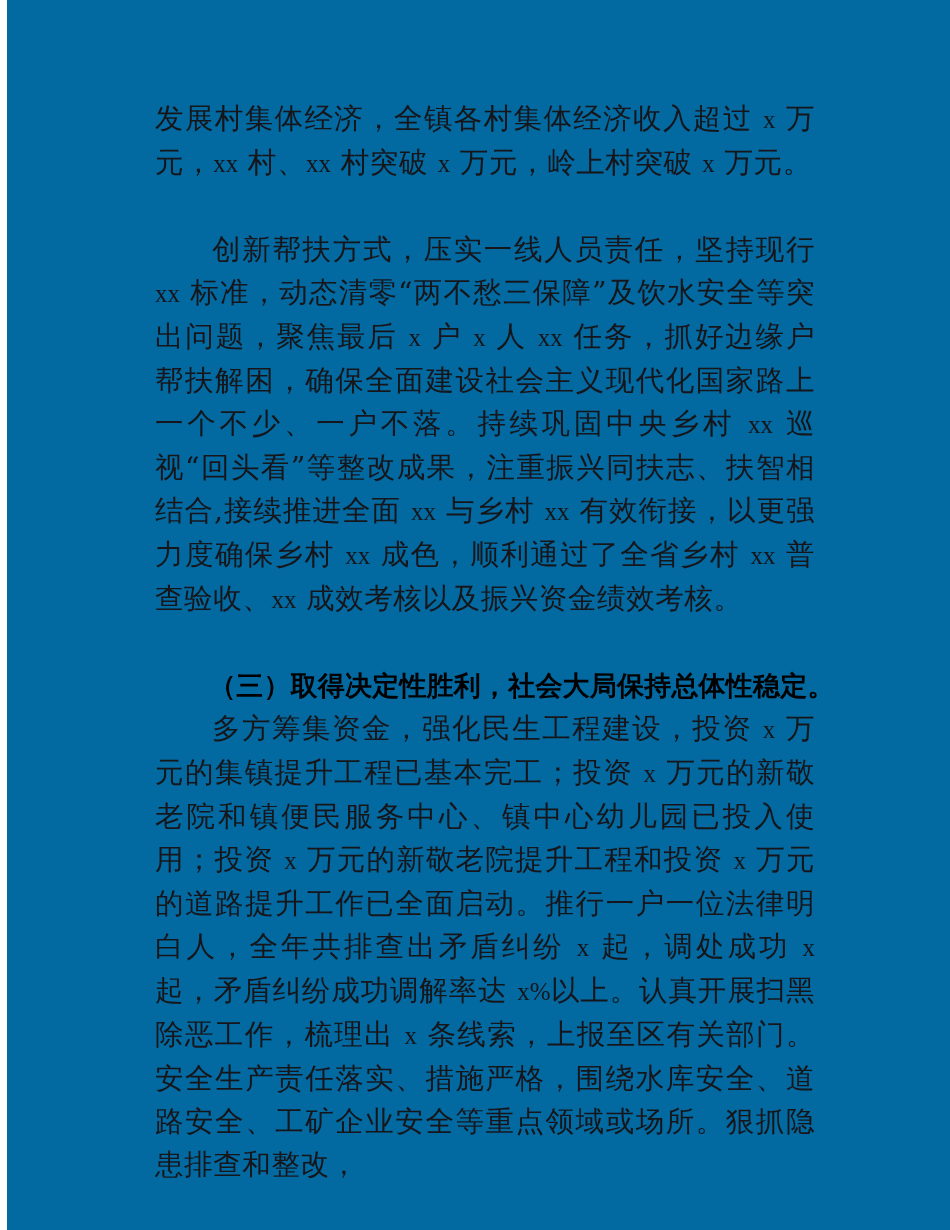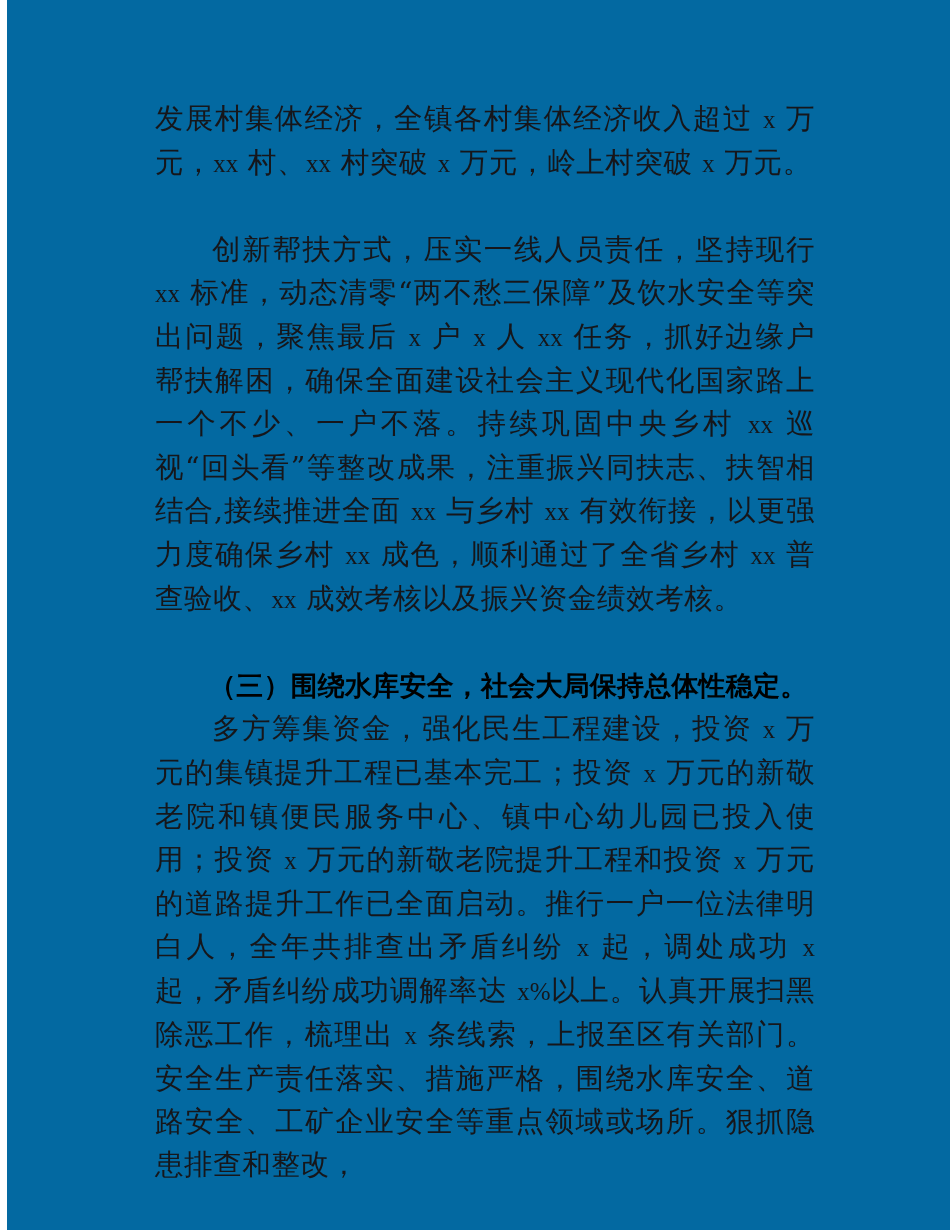--- a/index.html
+++ b/index.html
@@ -86,20 +86,20 @@
 
     <div class="gap-before-heading"></div>
 
 
     <div class="gap-after-heading"></div>
 
     <p class="para">创新帮扶方式，压实一线人员责任，坚持现行 <span class="lat">xx</span> 标准，动态清零“两不愁三保障”及饮水安全等突出问题，聚焦最后 <span class="lat">x</span> 户 <span class="lat">x</span> 人 <span class="lat">xx</span> 任务，抓好边缘户帮扶解困，确保全面建设社会主义现代化国家路上一个不少、一户不落。持续巩固中央乡村 <span class="lat">xx</span> 巡视“回头看”等整改成果，注重振兴同扶志、扶智相结合,接续推进全面 <span class="lat">xx</span> 与乡村 <span class="lat">xx</span> 有效衔接，以更强力度确保乡村 <span class="lat">xx</span> 成色，顺利通过了全省乡村 <span class="lat">xx</span> 普查验收、<span class="lat">xx</span> 成效考核以及振兴资金绩效考核。</p>
 
     <div class="gap-before-heading"></div>
 
-    <p class="heading">（三）围绕水库安全，社会大局保持总体性稳定。</p>
+    <p class="heading">（三）取得决定性胜利，社会大局保持总体性稳定。</p>
 
     <div class="gap-after-heading"></div>
 
     <p class="para">多方筹集资金，强化民生工程建设，投资 <span class="lat">x</span> 万元的集镇提升工程已基本完工；投资 <span class="lat">x</span> 万元的新敬老院和镇便民服务中心、镇中心幼儿园已投入使用；投资 <span class="lat">x</span> 万元的新敬老院提升工程和投资 <span class="lat">x</span> 万元的道路提升工作已全面启动。推行一户一位法律明白人，全年共排查出矛盾纠纷 <span class="lat">x</span> 起，调处成功 <span class="lat">x</span> 起，矛盾纠纷成功调解率达 <span class="lat">x%</span>以上。认真开展扫黑除恶工作，梳理出 <span class="lat">x</span> 条线索，上报至区有关部门。安全生产责任落实、措施严格，围绕水库安全、道路安全、工矿企业安全等重点领域或场所。狠抓隐患排查和整改，</p>
 
   </div>
 </div>
 
 </body></html>

